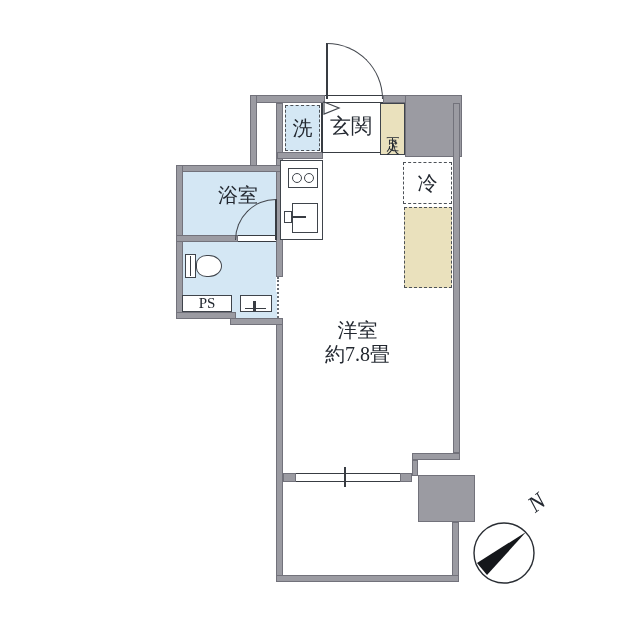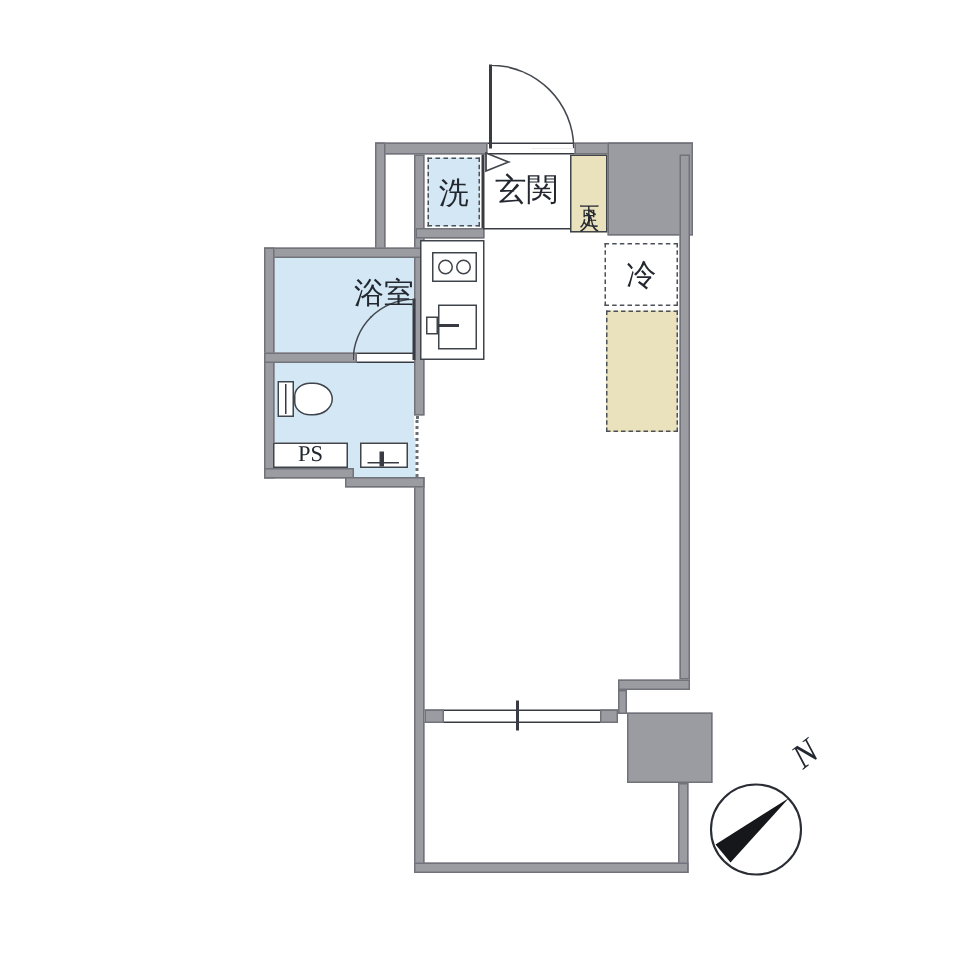--- a/index.html
+++ b/index.html
@@ -79,35 +79,39 @@
   <div class="burner" style="left:292px;top:173px;"></div>
   <div class="burner" style="left:304px;top:173px;"></div>
   <div class="fixture" style="left:292px;top:203px;width:26px;height:30px;"></div>
   <div class="fixture" style="left:284px;top:211px;width:8px;height:12px;"></div>
   <div class="tline" style="left:292px;top:216px;width:14px;height:2px;"></div>
 
   <div class="tline" style="left:238px;top:235px;width:38px;height:1.2px;"></div>
   <div class="tline" style="left:238px;top:240.8px;width:38px;height:1.2px;"></div>
   <div class="tline" style="left:275px;top:199px;width:1.5px;height:41px;"></div>
   <div class="arc" style="left:235px;top:199px;width:41px;height:41px;border-top:1.2px solid #42464d;border-left:1.2px solid #42464d;border-top-left-radius:100% 100%;"></div>
-  <div class="lbl" style="left:198px;top:183px;width:116px;height:24px;font-size:20px;">浴室</div>
+  <div class="lbl" style="left:180px;top:183px;width:116px;height:24px;font-size:20px;">浴室</div>
 
   <div class="fixture" style="left:185px;top:254px;width:11px;height:24px;"></div>
   <div class="tline" style="left:190px;top:256px;width:1px;height:20px;"></div>
   <div class="fixture" style="left:196px;top:255px;width:26px;height:22px;border-radius:45% 55% 55% 45%;"></div>
 
   <div class="abs fill-white solidbox" style="left:182px;top:295px;width:50px;height:17px;"></div>
   <div class="lbl" style="left:182px;top:295px;width:50px;height:16px;font-size:15px;">PS</div>
 
   <div class="fixture" style="left:240px;top:295px;width:32px;height:17px;"></div>
   <div class="tline" style="left:252.5px;top:301px;width:3px;height:10px;"></div>
   <div class="tline" style="left:245px;top:307.5px;width:21px;height:1.5px;"></div>
 
   <div class="abs" style="left:277px;top:277px;width:0;height:41px;border-left:2px dotted #696e75;"></div>
 
+  <div class="lbl" style="left:290px;top:316px;width:135px;height:52px;font-size:20px;flex-direction:column;line-height:24px;">
+    <span>洋室</span>
+    <span>約7.8畳</span>
+  </div>
 
   <div class="abs" style="left:283px;top:473px;width:129px;height:9px;background:#fff;border-top:1.4px solid #383c42;border-bottom:1.4px solid #383c42;box-sizing:border-box;"></div>
   <div class="wall" style="left:283px;top:473px;width:13px;height:9px;"></div>
   <div class="wall" style="left:400px;top:473px;width:12px;height:9px;"></div>
   <div class="tline" style="left:344px;top:467px;width:1.5px;height:20px;"></div>
 
 
   <svg class="abs" style="left:455px;top:495px;" width="110" height="110" viewBox="0 0 110 110">
     <circle cx="49" cy="58" r="30" fill="#ffffff" stroke="#2a2e34" stroke-width="1.4"></circle>
     <polygon points="71,37 22,68 32,80" fill="#15171b"></polygon>

